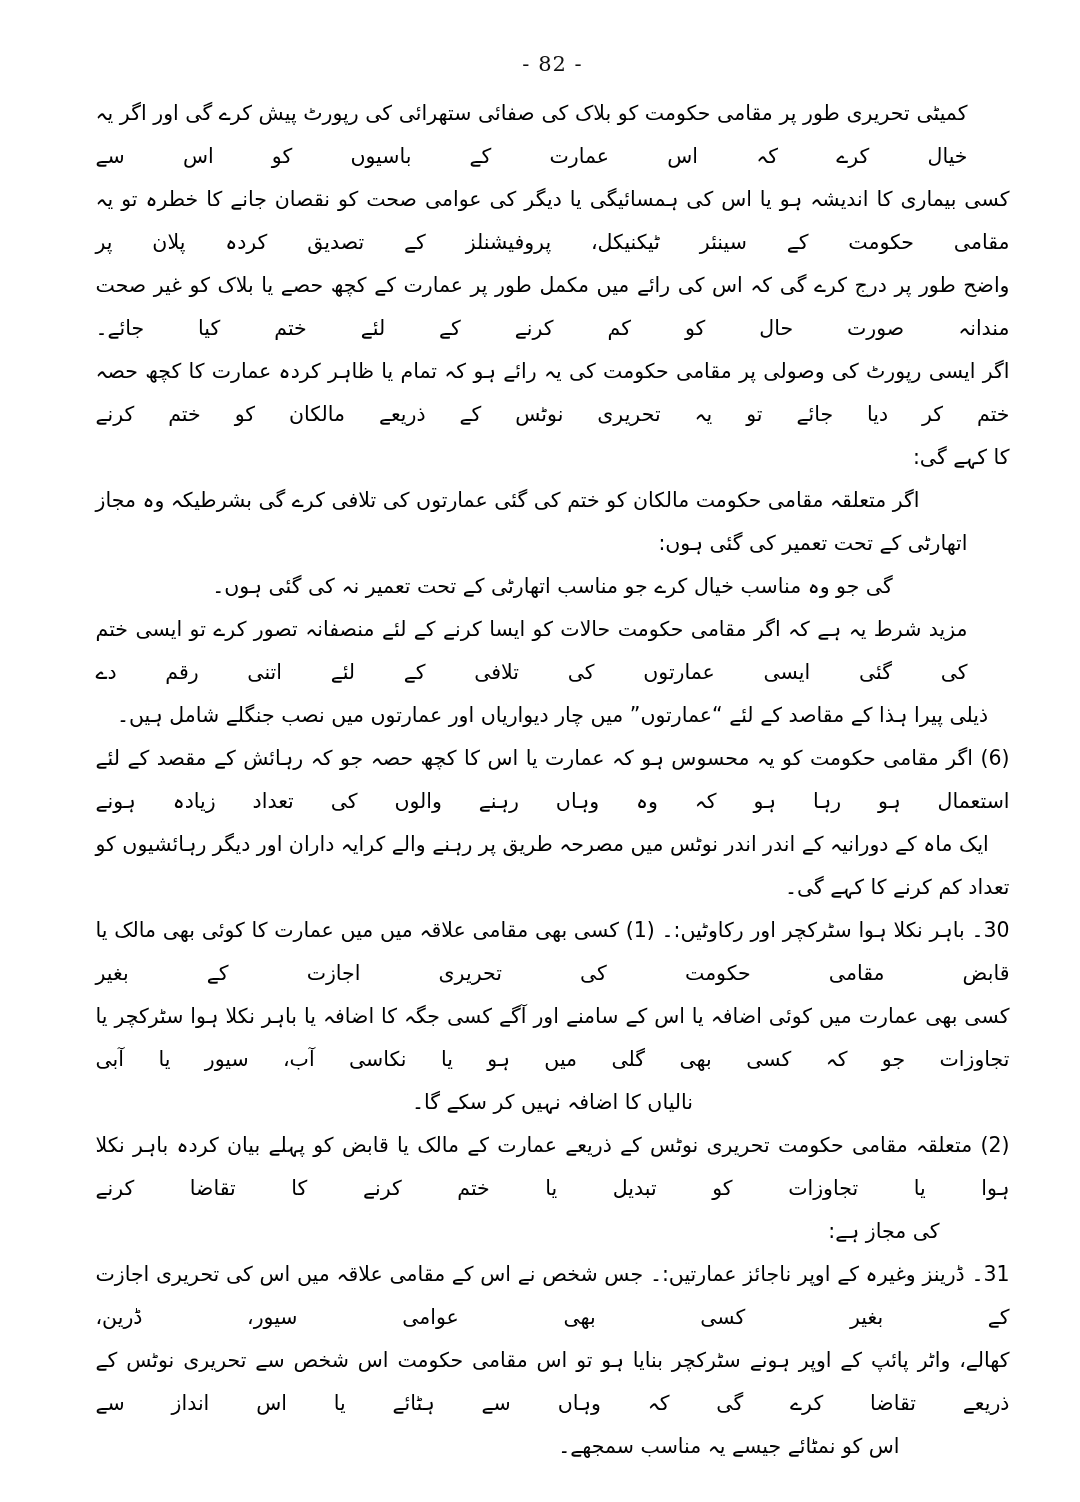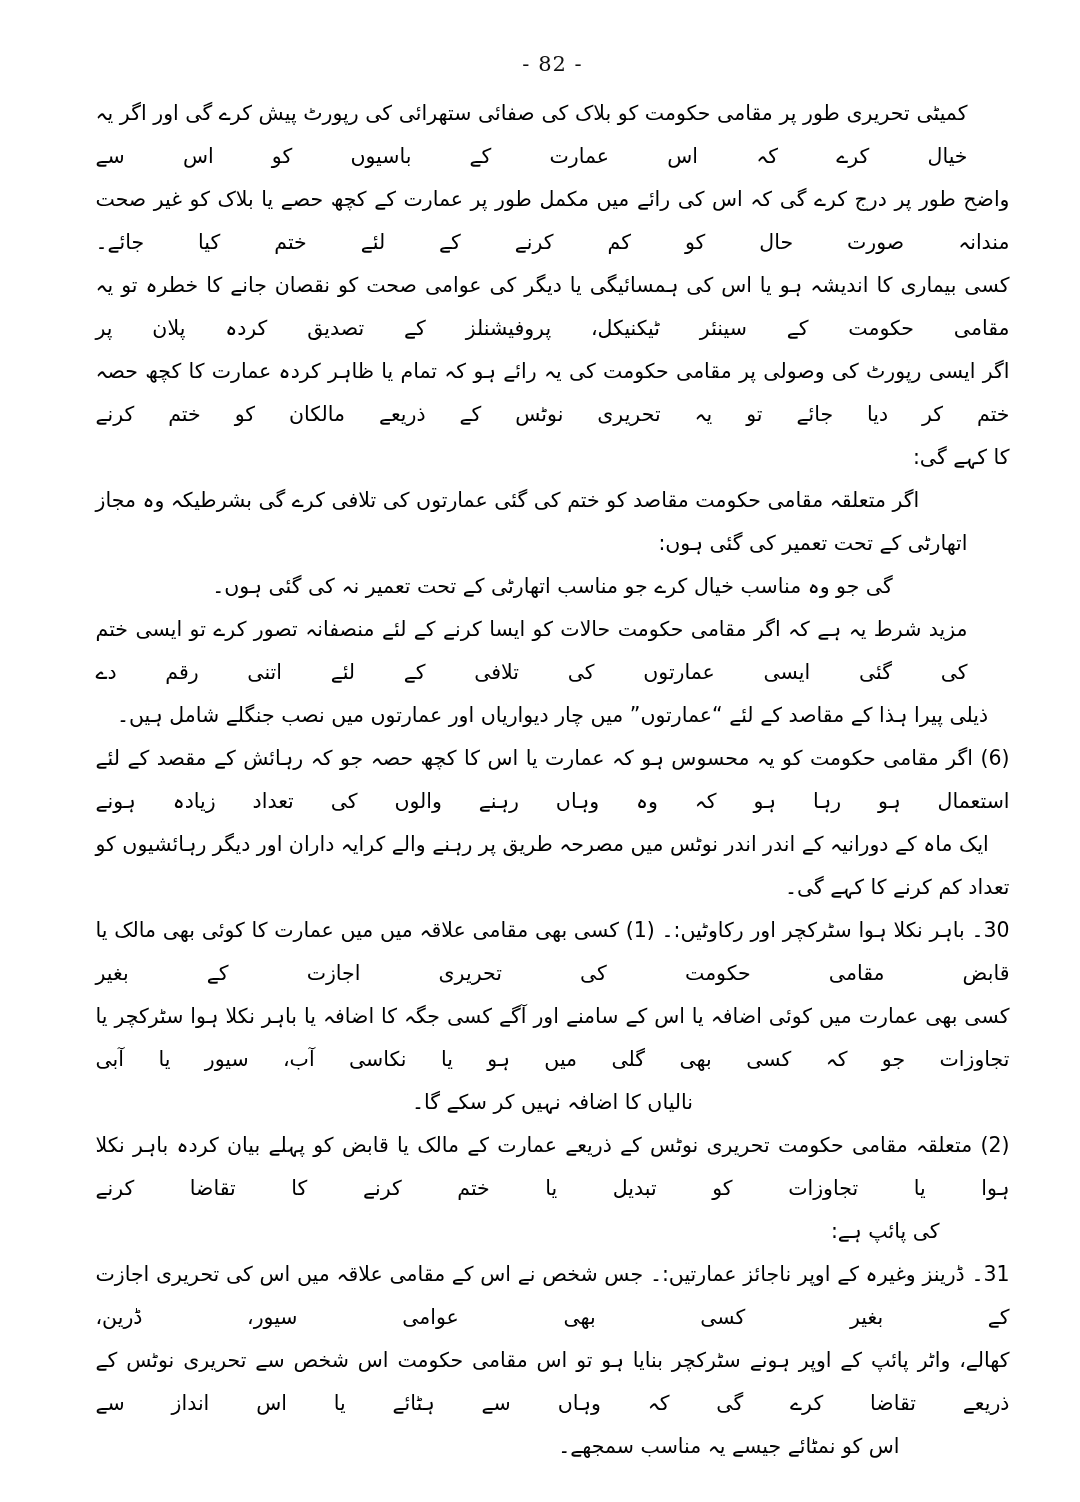--- a/index.html
+++ b/index.html
@@ -45,31 +45,31 @@
 <body>
 
 <div class="page">
 
   <div class="pageno">- 82 -</div>
 
   <div class="content">
 
     <div class="para">
       <div class="line ind">کمیٹی تحریری طور پر مقامی حکومت کو بلاک کی صفائی ستھرائی کی رپورٹ پیش کرے گی اور اگر یہ خیال کرے کہ اس عمارت کے باسیوں کو اس سے</div>
+      <div class="line">کسی بیماری کا اندیشہ ہو یا اس کی ہمسائیگی یا دیگر کی عوامی صحت کو نقصان جانے کا خطرہ تو یہ مقامی حکومت کے سینئر ٹیکنیکل، پروفیشنلز کے تصدیق کردہ پلان پر</div>
       <div class="line">واضح طور پر درج کرے گی کہ اس کی رائے میں مکمل طور پر عمارت کے کچھ حصے یا بلاک کو غیر صحت مندانہ صورت حال کو کم کرنے کے لئے ختم کیا جائے۔</div>
-      <div class="line">کسی بیماری کا اندیشہ ہو یا اس کی ہمسائیگی یا دیگر کی عوامی صحت کو نقصان جانے کا خطرہ تو یہ مقامی حکومت کے سینئر ٹیکنیکل، پروفیشنلز کے تصدیق کردہ پلان پر</div>
     </div>
 
     <div class="para">
       <div class="line">اگر ایسی رپورٹ کی وصولی پر مقامی حکومت کی یہ رائے ہو کہ تمام یا ظاہر کردہ عمارت کا کچھ حصہ ختم کر دیا جائے تو یہ تحریری نوٹس کے ذریعے مالکان کو ختم کرنے</div>
       <div class="line lr">کا کہے گی:</div>
     </div>
 
     <div class="para">
-      <div class="line lr ind">اگر متعلقہ مقامی حکومت مقاصد کو ختم کی گئی عمارتوں کی تلافی کرے گی بشرطیکہ وہ مجاز اتھارٹی کے تحت تعمیر کی گئی ہوں:</div>
+      <div class="line lr ind">اگر متعلقہ مقامی حکومت مالکان کو ختم کی گئی عمارتوں کی تلافی کرے گی بشرطیکہ وہ مجاز اتھارٹی کے تحت تعمیر کی گئی ہوں:</div>
     </div>
 
     <div class="para">
       <div class="line lc">گی جو وہ مناسب خیال کرے جو مناسب اتھارٹی کے تحت تعمیر نہ کی گئی ہوں۔</div>
       <div class="line ind">مزید شرط یہ ہے کہ اگر مقامی حکومت حالات کو ایسا کرنے کے لئے منصفانہ تصور کرے تو ایسی ختم کی گئی ایسی عمارتوں کی تلافی کے لئے اتنی رقم دے</div>
     </div>
 
     <div class="para">
       <div class="line lc">ذیلی پیرا ہذا کے مقاصد کے لئے “عمارتوں” میں چار دیواریاں اور عمارتوں میں نصب جنگلے شامل ہیں۔</div>
     </div>
@@ -81,21 +81,21 @@
 
     <div class="para">
       <div class="line"><b class="hd">30۔ باہر نکلا ہوا سٹرکچر اور رکاوٹیں:۔</b>
         <span>(1) کسی بھی مقامی علاقہ میں میں عمارت کا کوئی بھی مالک یا قابض مقامی حکومت کی تحریری اجازت کے بغیر</span></div>
       <div class="line">کسی بھی عمارت میں کوئی اضافہ یا اس کے سامنے اور آگے کسی جگہ کا اضافہ یا باہر نکلا ہوا سٹرکچر یا تجاوزات جو کہ کسی بھی گلی میں ہو یا نکاسی آب، سیور یا آبی</div>
       <div class="line lc">نالیاں کا اضافہ نہیں کر سکے گا۔</div>
     </div>
 
     <div class="para">
       <div class="line">(2) متعلقہ مقامی حکومت تحریری نوٹس کے ذریعے عمارت کے مالک یا قابض کو پہلے بیان کردہ باہر نکلا ہوا یا تجاوزات کو تبدیل یا ختم کرنے کا تقاضا کرنے</div>
-      <div class="line lr pr70">کی پائپ ہے:</div>
+      <div class="line lr pr70">کی مجاز ہے:</div>
     </div>
 
     <div class="para">
       <div class="line"><b class="hd">31۔ ڈرینز وغیرہ کے اوپر ناجائز عمارتیں:۔</b>
         <span>جس شخص نے اس کے مقامی علاقہ میں اس کی تحریری اجازت کے بغیر کسی بھی عوامی سیور، ڈرین،</span></div>
       <div class="line">کھالے، واٹر پائپ کے اوپر ہونے سٹرکچر بنایا ہو تو اس مقامی حکومت اس شخص سے تحریری نوٹس کے ذریعے تقاضا کرے گی کہ وہاں سے ہٹائے یا اس انداز سے</div>
       <div class="line lr pr110">اس کو نمٹائے جیسے یہ مناسب سمجھے۔</div>
     </div>
 
   </div>

